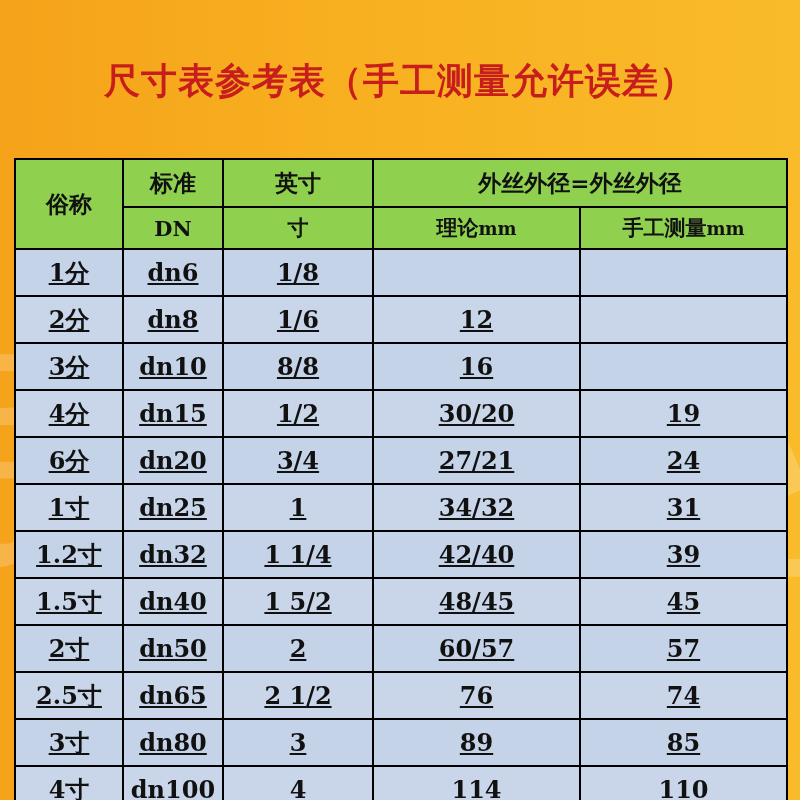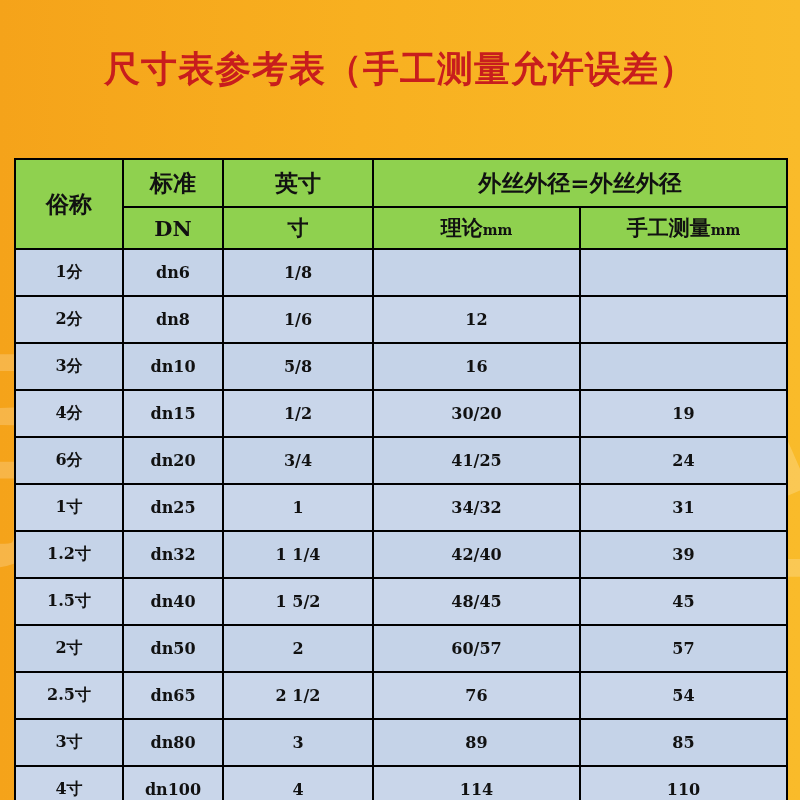--- a/index.html
+++ b/index.html
@@ -34,21 +34,21 @@
     font-family: "DejaVu Serif", serif;
     color: rgba(255, 255, 255, 0.20);
     letter-spacing: 20px;
     pointer-events: none;
     z-index: 3;
     white-space: nowrap;
   }
   .title-bar {
     position: absolute;
     left: 0;
-    top: 4px;
+    top: 16px;
     width: 800px;
     height: 130px;
     display: flex;
     align-items: center;
     justify-content: center;
     z-index: 4;
   }
   .title-text {
     font-family: "DejaVu Serif", serif;
     font-weight: bold;
@@ -84,29 +84,30 @@
     font-size: 23px;
     font-weight: bold;
   }
   .hdr-row2 th {
     background: #8fd14f;
     height: 40px;
     font-size: 21px;
     font-weight: bold;
   }
   .hdr-row2 th .unit {
-    font-size: 14px;
+    font-size: 18px;
     font-weight: bold;
   }
   
   tbody tr td {
     background: #c5d3e8;
     height: 45px;
-    font-size: 16px;
-    font-weight: bold;
+    font-size: 24px;
+    font-weight: bold;
+    text-decoration: underline;
   }
   tbody tr:nth-child(even) td {
     background: #c9d6ea;
   }
   .col1 { width: 108px; }
   .col2 { width: 100px; }
   .col3 { width: 150px; }
   .col4 { width: 207px; }
   .col5 { width: 207px; }
 </style>
@@ -155,36 +156,36 @@
         <tr>
           <td>2分</td>
           <td>dn8</td>
           <td>1/6</td>
           <td>12</td>
           <td></td>
         </tr>
         <tr>
           <td>3分</td>
           <td>dn10</td>
-          <td>5/8</td>
+          <td>8/8</td>
           <td>16</td>
           <td></td>
         </tr>
         <tr>
           <td>4分</td>
           <td>dn15</td>
           <td>1/2</td>
           <td>30/20</td>
           <td>19</td>
         </tr>
         <tr>
           <td>6分</td>
           <td>dn20</td>
           <td>3/4</td>
-          <td>41/25</td>
+          <td>27/21</td>
           <td>24</td>
         </tr>
         <tr>
           <td>1寸</td>
           <td>dn25</td>
           <td>1</td>
           <td>34/32</td>
           <td>31</td>
         </tr>
         <tr>
@@ -206,21 +207,21 @@
           <td>dn50</td>
           <td>2</td>
           <td>60/57</td>
           <td>57</td>
         </tr>
         <tr>
           <td>2.5寸</td>
           <td>dn65</td>
           <td>2 1/2</td>
           <td>76</td>
-          <td>54</td>
+          <td>74</td>
         </tr>
         <tr>
           <td>3寸</td>
           <td>dn80</td>
           <td>3</td>
           <td>89</td>
           <td>85</td>
         </tr>
         <tr>
           <td>4寸</td>

